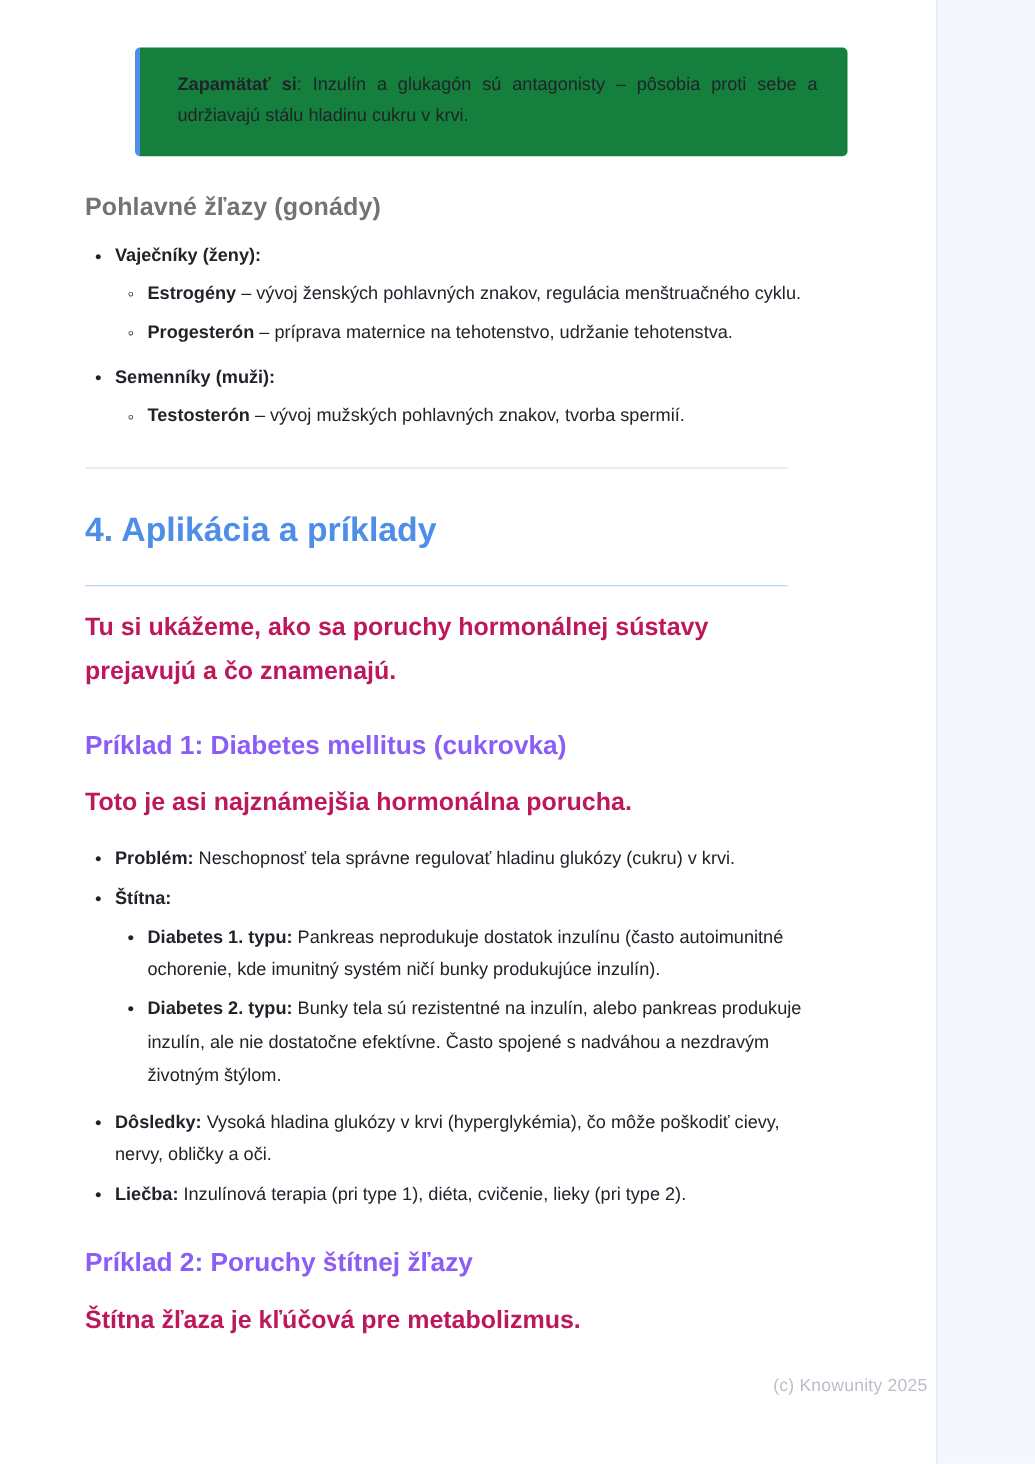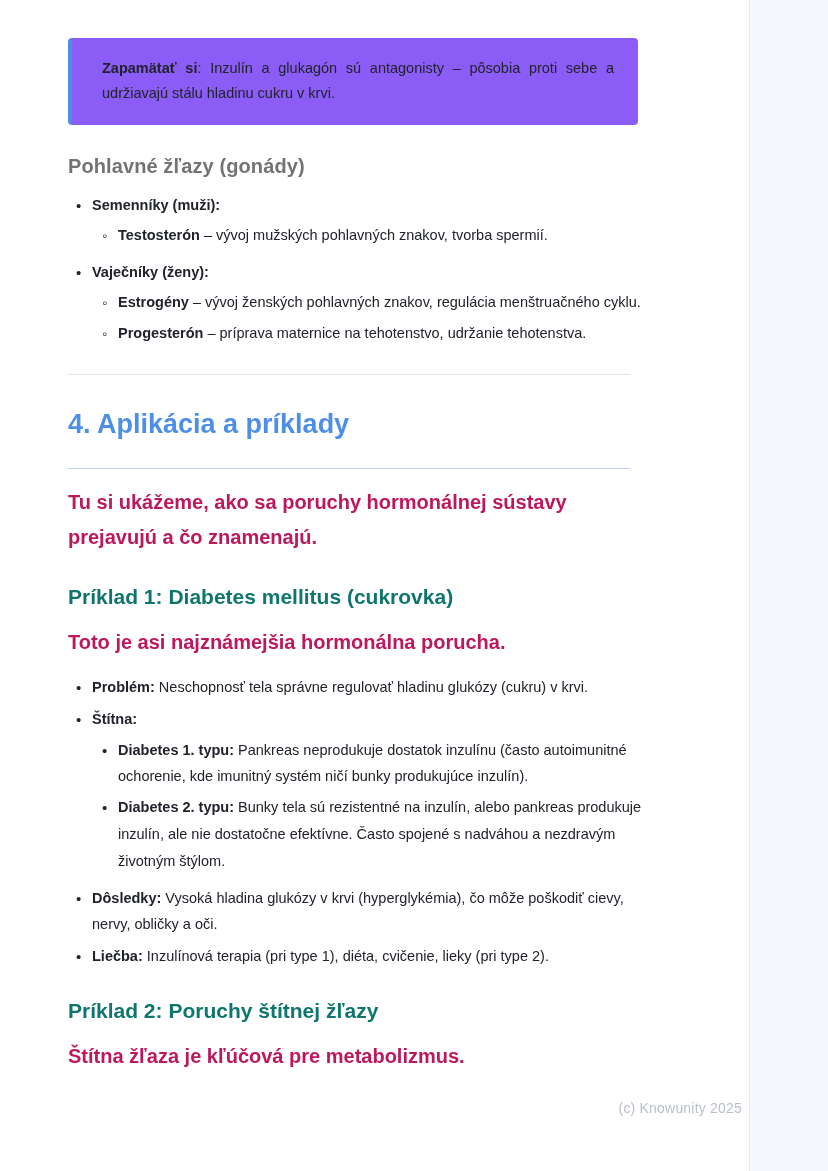--- a/index.html
+++ b/index.html
@@ -34,26 +34,27 @@
   .content {
     position: absolute;
     left: 68px;
     top: 0;
     width: 592px;
   }
 
   
   .callout {
     margin-top: 38px;
-    background: #8b5cf6;
+    background: #15803d;
     border-left: 4px solid #4d8fe8;
     border-radius: 4px;
     padding: 18px 24px 18px 30px;
     box-sizing: border-box;
     width: 570px;
+    margin-left: 40px;
   }
   .callout p {
     margin: 0;
     font-size: 14.5px;
     line-height: 1.75;
     text-align: justify;
     color: #20232a;
   }
   .callout b { font-weight: bold; }
 
@@ -127,21 +128,21 @@
     width: 562px;
   }
   p.body {
     font-size: 20px;
     line-height: 1.75;
     margin: 16px 0 14px 0;
     color: #be185d;
     font-weight: bold;
   }
   h3.example {
-    color: #0f766e;
+    color: #8b5cf6;
     font-size: 21px;
     font-weight: bold;
     margin: 30px 0 10px 0;
   }
   .watermark {
     position: absolute;
     right: 86px;
     top: 1100px;
     font-size: 14px;
     color: #b9bfc9;
@@ -159,32 +160,32 @@
   <div class="content">
 
     <div class="callout">
       <p><b>Zapamätať si</b><span>: Inzulín a glukagón sú antagonisty – pôsobia proti sebe a udržiavajú stálu hladinu cukru v krvi.</span></p>
     </div>
 
     <h3 class="section-blue">Pohlavné žľazy (gonády)</h3>
 
     <ul class="lvl1">
       <li>
-        <b>Semenníky (muži):</b>
-        <ul class="lvl2">
-          <li class="circle"><b>Testosterón</b><span> – vývoj mužských pohlavných znakov, tvorba spermií.</span></li>
-        </ul>
-      </li>
-      <li>
         <b>Vaječníky (ženy):</b>
         <ul class="lvl2">
           <li class="circle"><b>Estrogény</b><span> – vývoj ženských pohlavných znakov, regulácia menštruačného cyklu.</span></li>
           <li class="circle"><b>Progesterón</b><span> – príprava maternice na tehotenstvo, udržanie tehotenstva.</span></li>
         </ul>
       </li>
+      <li>
+        <b>Semenníky (muži):</b>
+        <ul class="lvl2">
+          <li class="circle"><b>Testosterón</b><span> – vývoj mužských pohlavných znakov, tvorba spermií.</span></li>
+        </ul>
+      </li>
     </ul>
 
     <hr class="hr">
 
     <h2 class="major">4. Aplikácia a príklady</h2>
 
     <p class="body">Tu si ukážeme, ako sa poruchy hormonálnej sústavy prejavujú a čo znamenajú.</p>
 
     <h3 class="example">Príklad 1: Diabetes mellitus (cukrovka)</h3>
 

